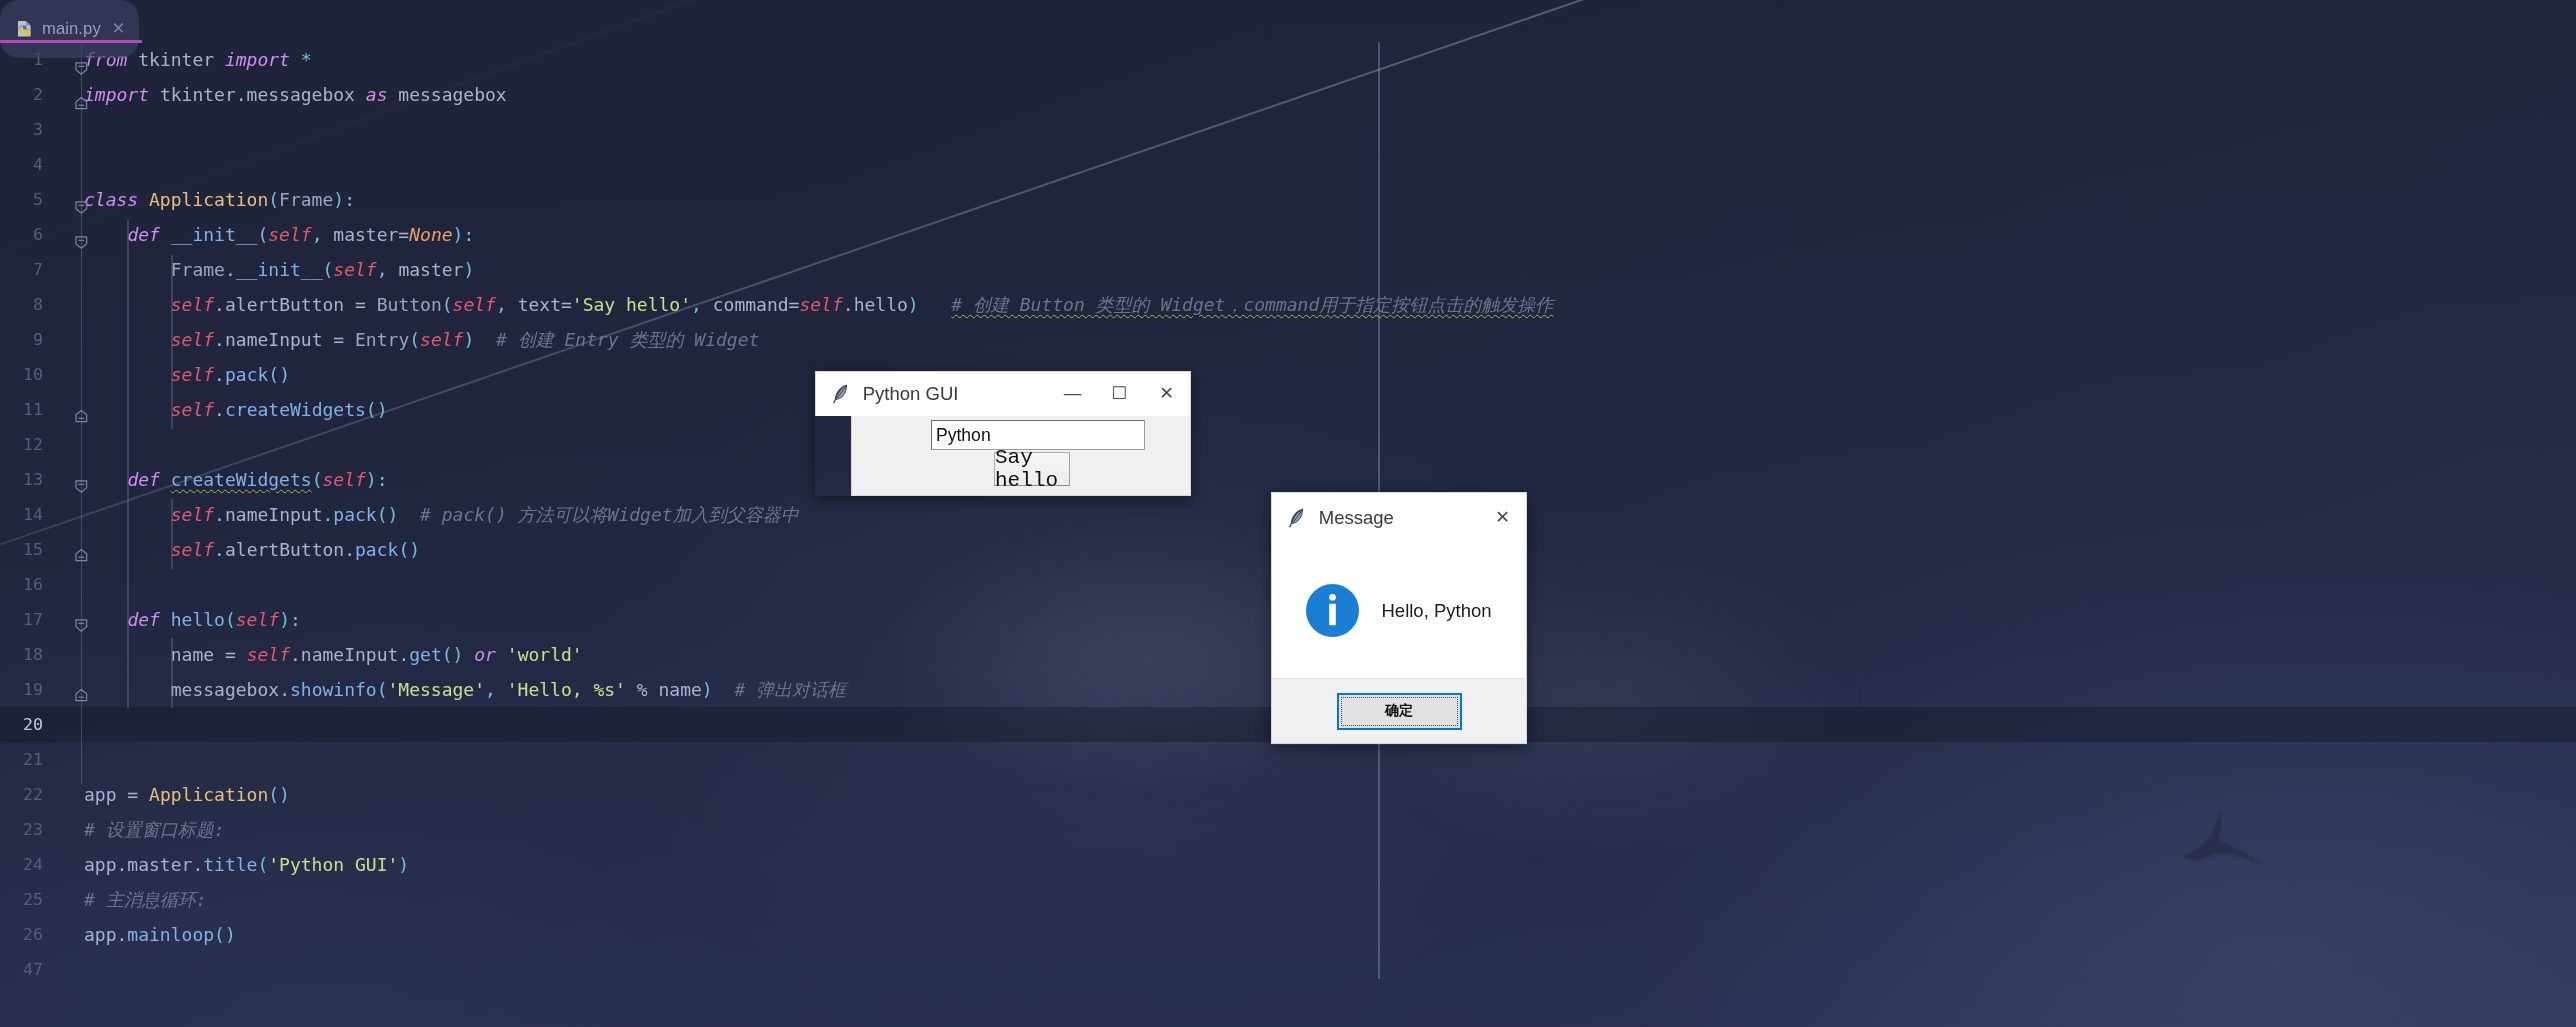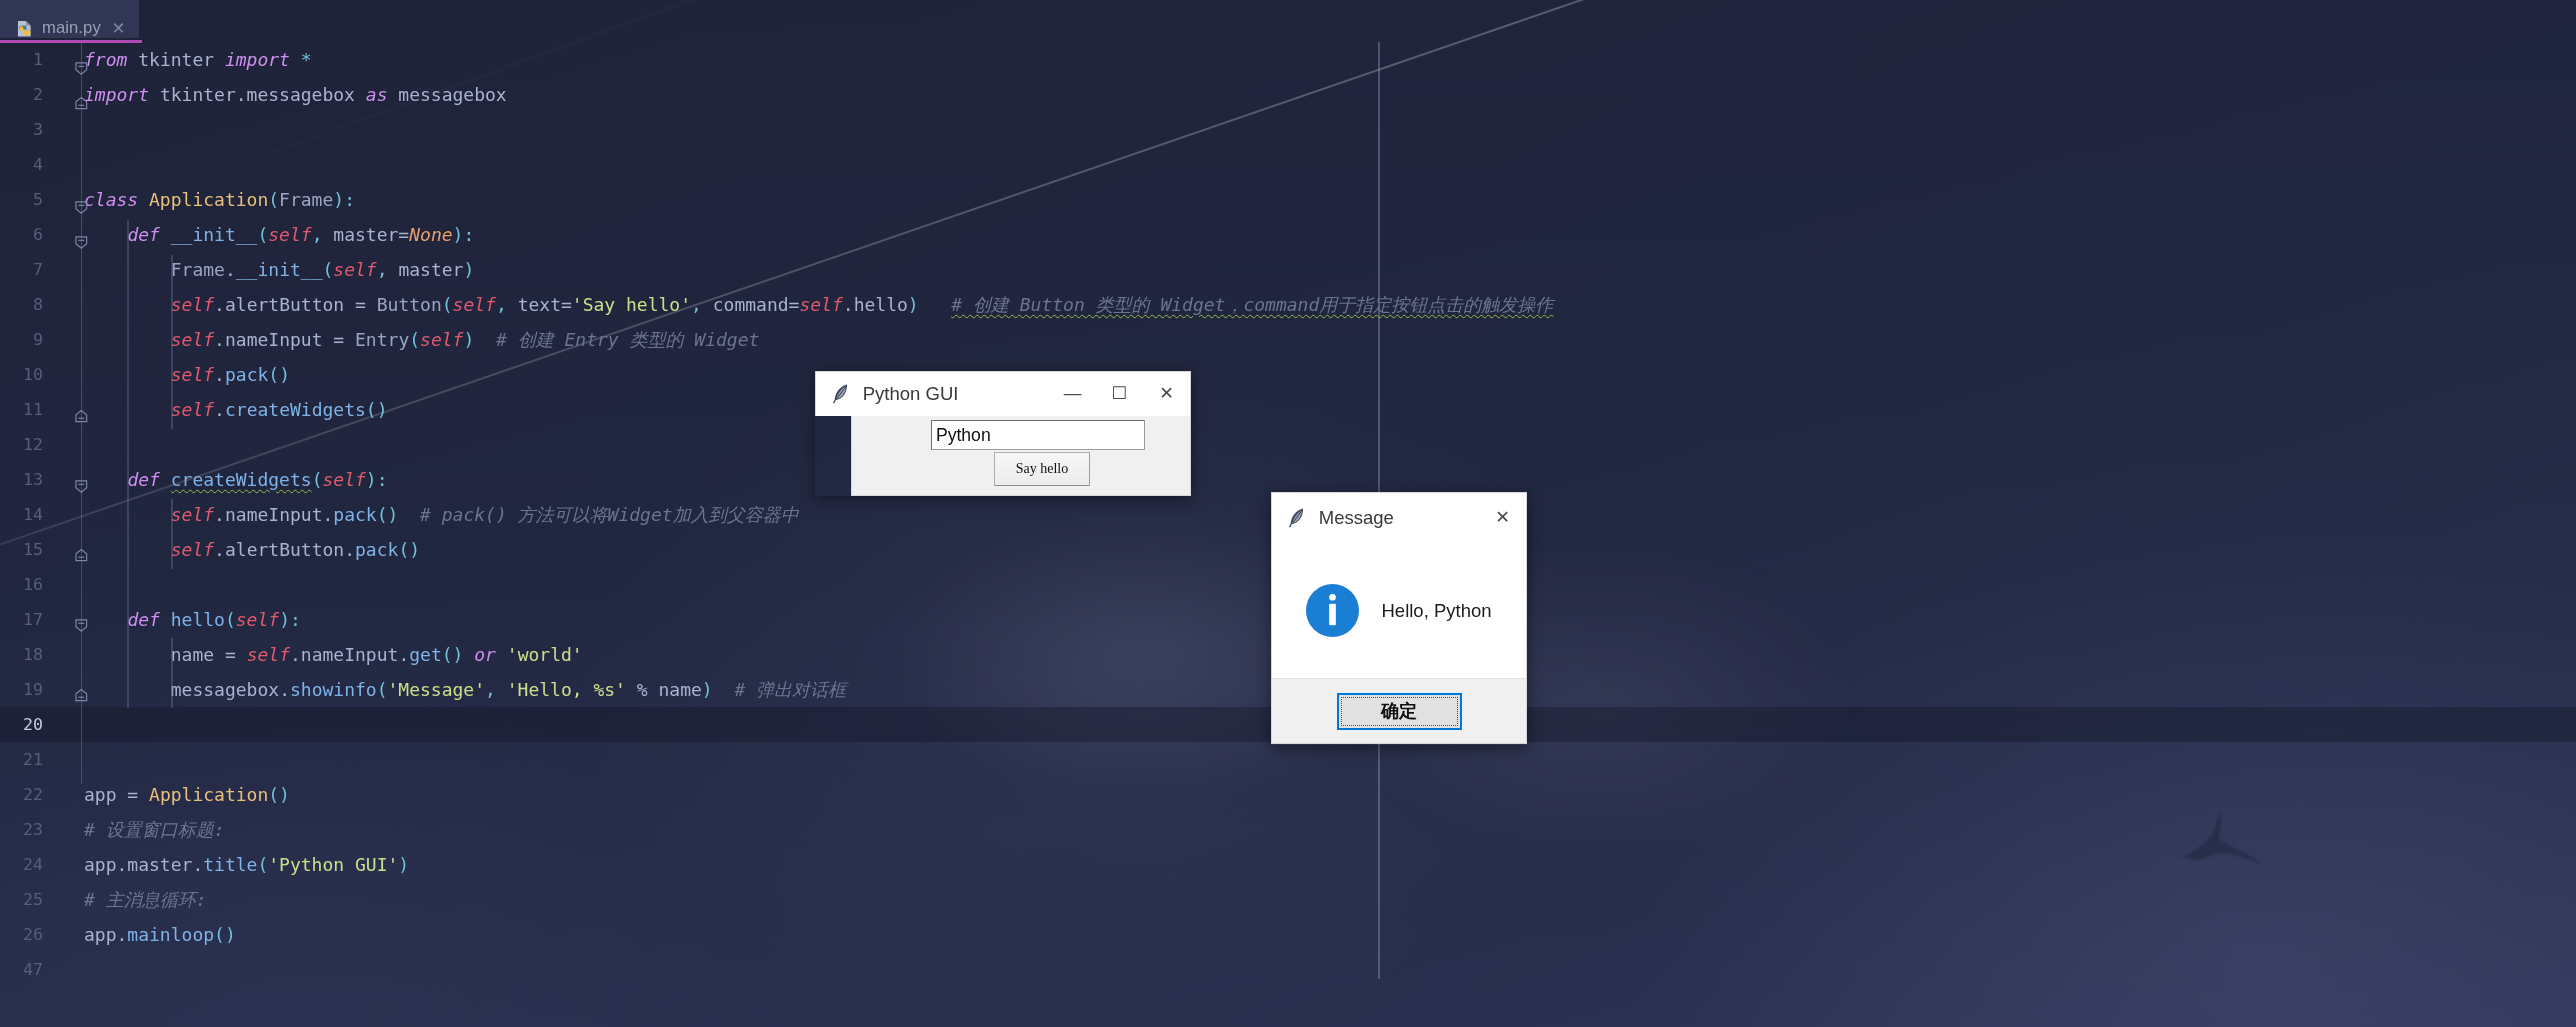--- a/index.html
+++ b/index.html
@@ -82,26 +82,27 @@
   }
 
   
   #tabbar {
     position: absolute; left: 0; top: 0;
     width: 2576px; height: 42px;
     z-index: 5;
   }
   .tab {
     position: absolute; left: 0; top: 0;
-    display: flex; align-items: flex-end;
-    height: 38px;
+    display: flex; align-items: center;
+    height: 58px;
     padding: 0 13.7px 0 15.6px;
     background: rgba(60,66,100,0.62);
     gap: 8.8px;
     cursor: default;
+    border-radius: 19px;
   }
   .tab-underline {
     position: absolute; left: 0; top: 40px;
     width: 142px; height: 2.9px;
     background: #b34ab3;
   }
   .pyicon { width: 17.6px; height: 17.6px; flex: none; display:block; }
   .tab-label {
     font-family: "Liberation Sans", sans-serif;
     font-size: 16.6px;
@@ -258,27 +259,27 @@
     font-family: "Liberation Sans", sans-serif;
     font-size: 17.6px;
     color: #101010;
     padding: 2.9px 3.9px;
     line-height: 23.4px;
     cursor: text;
   }
   .tk-btn {
     position: absolute;
     left: 142px; top: 36px;
-    width: 96px; height: 34px;
+    width: 76px; height: 34px;
     background: linear-gradient(180deg,#f6f6f6 0%, #ececec 100%);
     border: 1px solid #adadad;
     border-bottom-color: #8e8e8e;
     border-right-color: #9d9d9d;
-    font-family: Liberation Serif, serif;
-    font-size: 14px;
+    font-family: Liberation Mono, monospace;
+    font-size: 21px;
     color: #101010;
     display: flex; align-items: center; justify-content: center;
     cursor: default;
   }
 
   
   #msgbox {
     left: 1271px; top: 492px;
     width: 256px; height: 253px;
   }
@@ -315,21 +316,21 @@
     cursor: default;
     position: relative;
   }
   .ok-btn::before {
     content: "";
     position: absolute; inset: 2px;
     border: 1px dotted #4a4a4a;
   }
   .ok-label {
     font-family: Liberation Serif, serif;
-    font-size: 18px;
+    font-size: 14px;
     color: #111111;
     position: relative;
     font-weight: 700;
     text-align: center;
   }
 </style>
 </head>
 <body>
 
 <div id="app">

